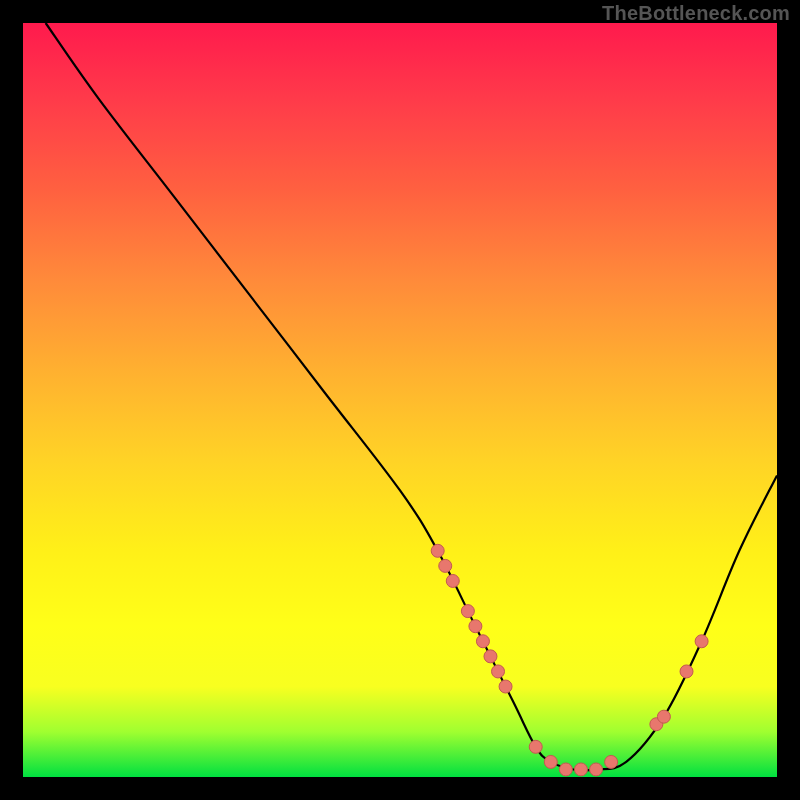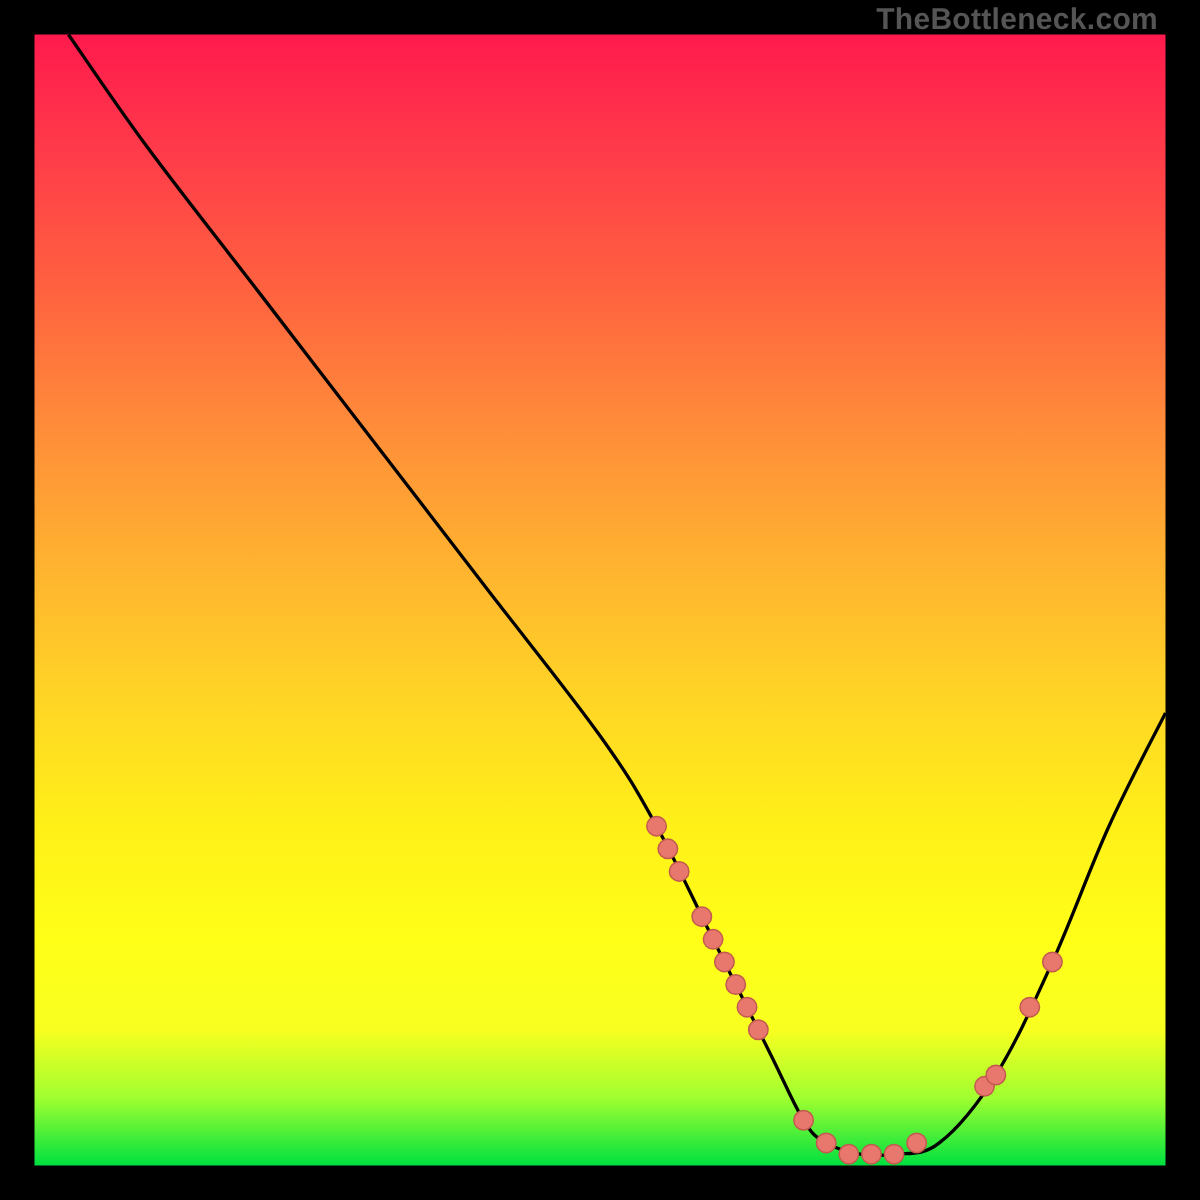--- a/index.html
+++ b/index.html
@@ -26,21 +26,21 @@
       #ffd326 58%,
       #fff018 70%,
       #ffff18 80%,
       #f8ff20 88%,
       #a0ff30 94%,
       #00e040 100%);
   }
   .watermark {
     position: absolute;
     top: 2px;
-    right: 28px;
+    right: 10px;
     color: #555;
     font-size: 20px;
     font-weight: 600;
     letter-spacing: 0.2px;
     user-select: none;
   }
   svg.plot {
     position: absolute;
     left: 0;
     top: 0;

